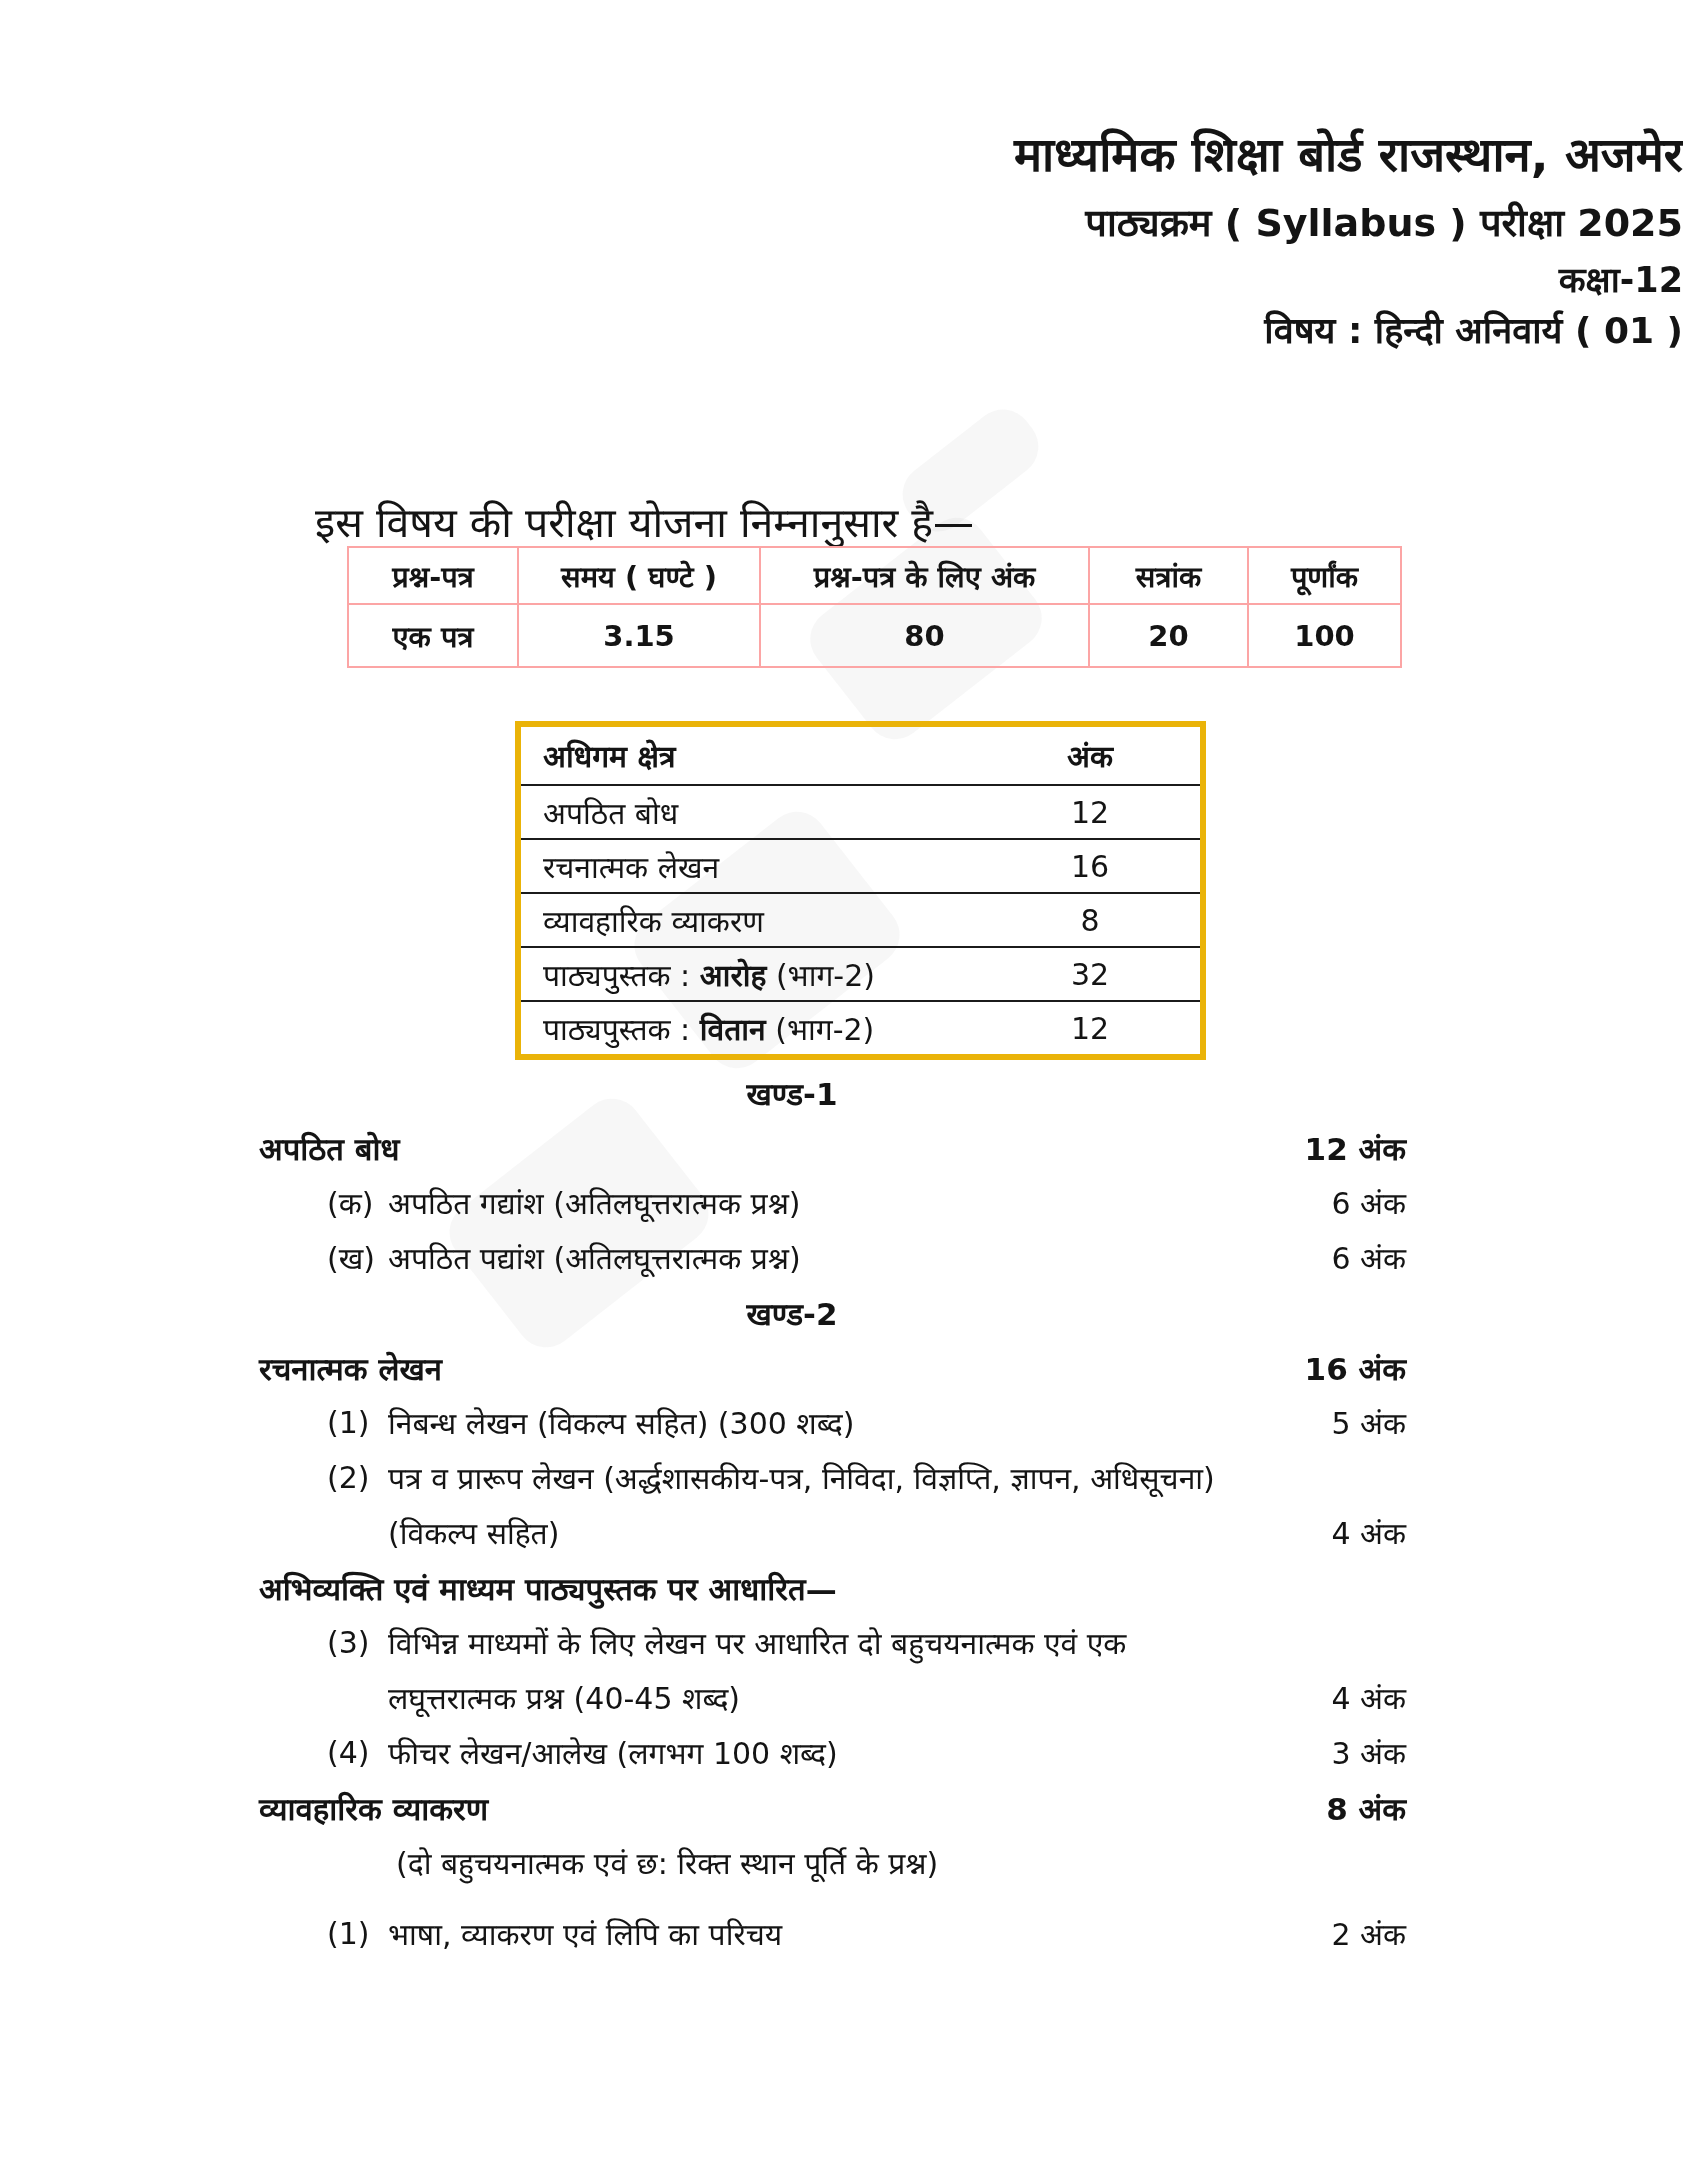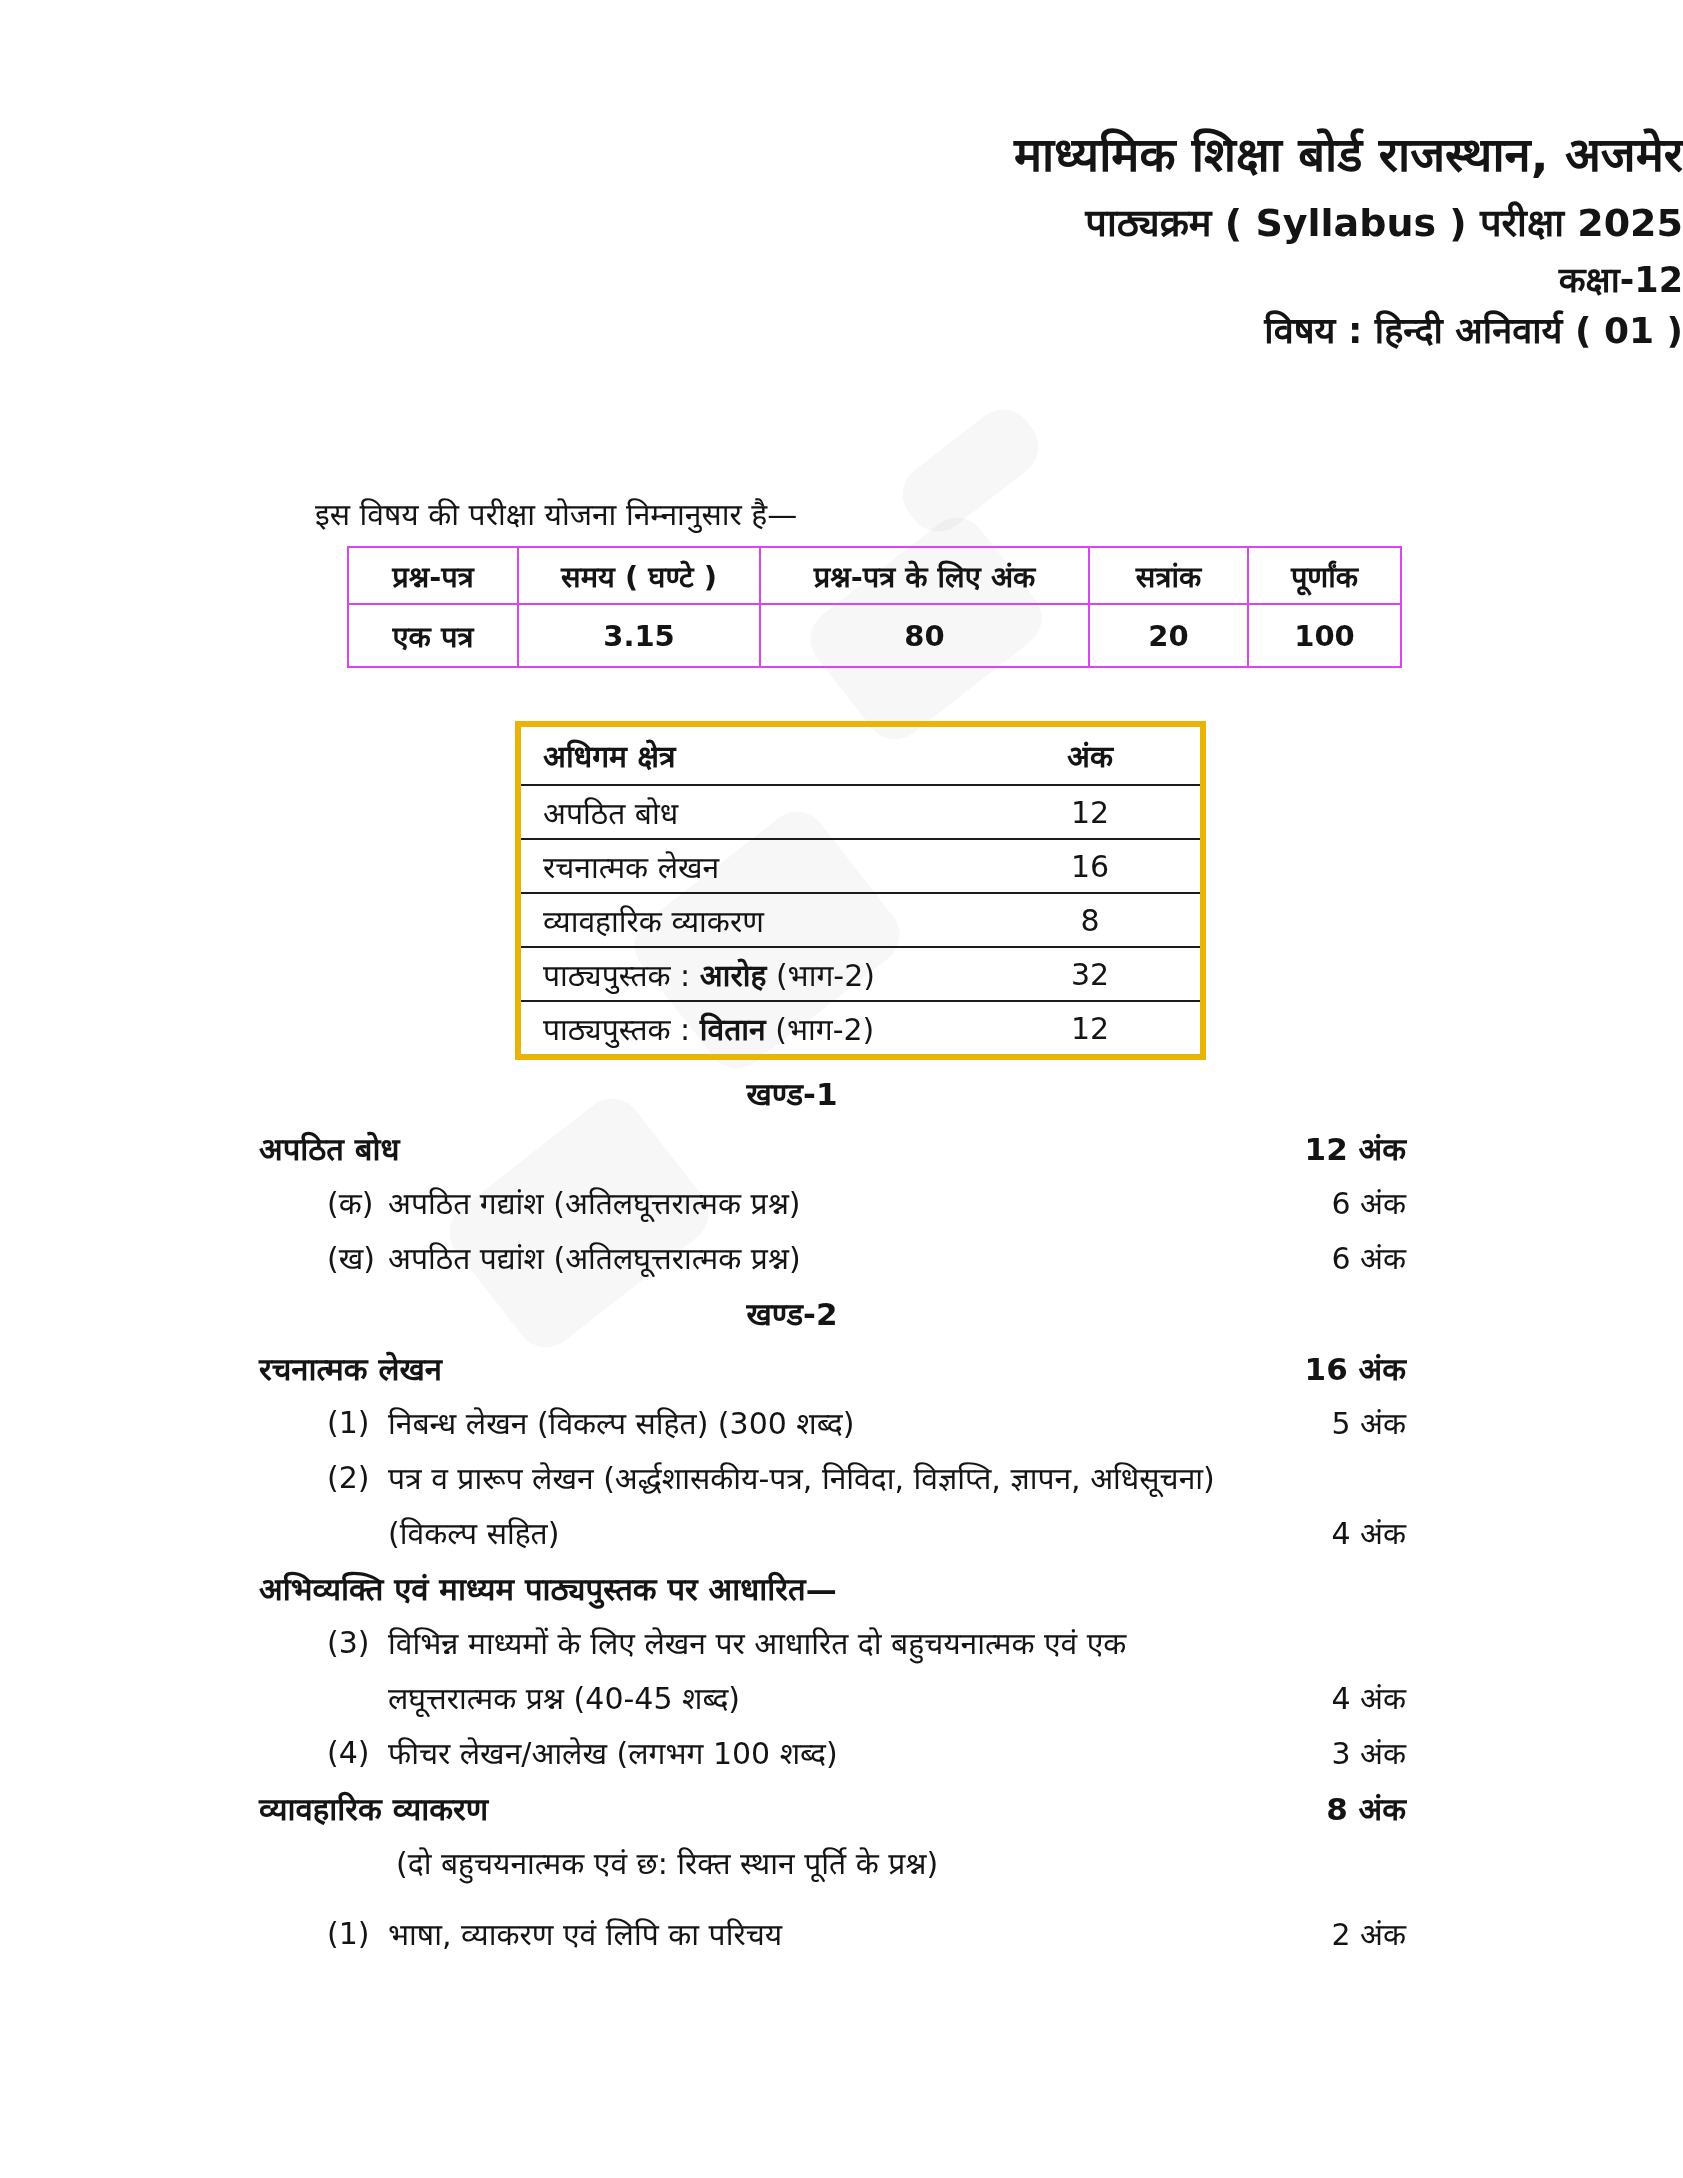--- a/index.html
+++ b/index.html
@@ -16,26 +16,26 @@
   .wm3 { left:653px; top:851px;  width:228px; height:178px; }
   .wm4 { left:465px; top:1139px; width:228px; height:168px; }
 
   
   .doc-header { position:absolute; top:125px; left:0; width:1683px; text-align:right; font-weight:bold; }
   .doc-header .h1 { font-size:47px; line-height:59px; }
   .doc-header .h2 { font-size:38px; line-height:50px; margin-top:14px; }
   .doc-header .h3 { font-size:35px; line-height:44px; margin-top:10px; }
   .doc-header .h4 { font-size:36px; line-height:46px; margin-top:6px; }
 
-  .intro { position:absolute; top:493px; left:315px; font-size:30px; }
+  .intro { position:absolute; top:493px; left:315px; font-size:41px; }
 
   
   table.exam { position:absolute; top:546px; left:347px; border-collapse:collapse; table-layout:fixed; }
   table.exam th, table.exam td {
-    border:2px solid #d946ef; text-align:center; vertical-align:middle;
+    border:2px solid #fca5a5; text-align:center; vertical-align:middle;
     font-size:29px; font-weight:bold; padding:0 6px;
   }
   table.exam th { height:55px; }
   table.exam td { height:61px;margin-top:48px; }
   .c-paper{width:156px} .c-time{width:228px} .c-marks{width:315px} .c-sess{width:145px} .c-total{width:139px}
 
   
   table.marks-tbl { position:absolute; top:721px; left:515px; width:653px; border-collapse:collapse; border:6px solid #eab308; table-layout:fixed; }
   table.marks-tbl td { font-size:30px; vertical-align:middle; }
   table.marks-tbl tr td { border-top:2px solid #1b1b1b; }

